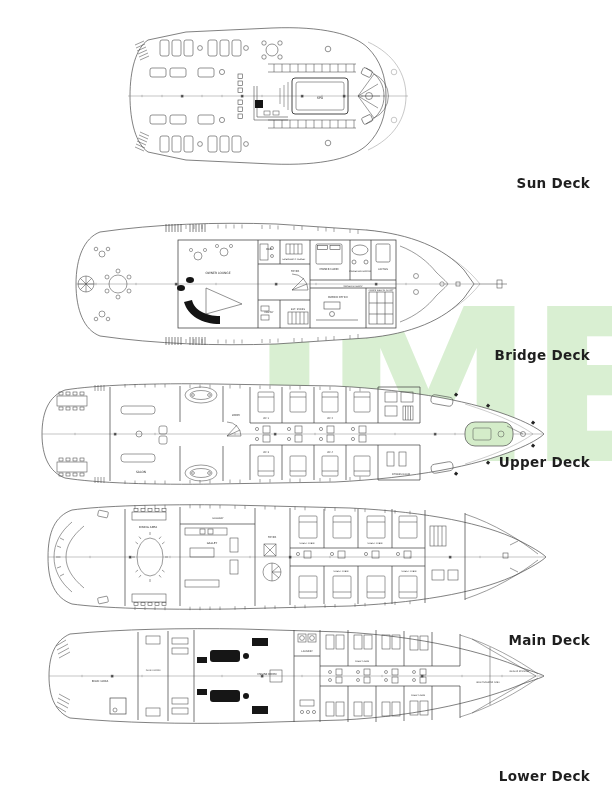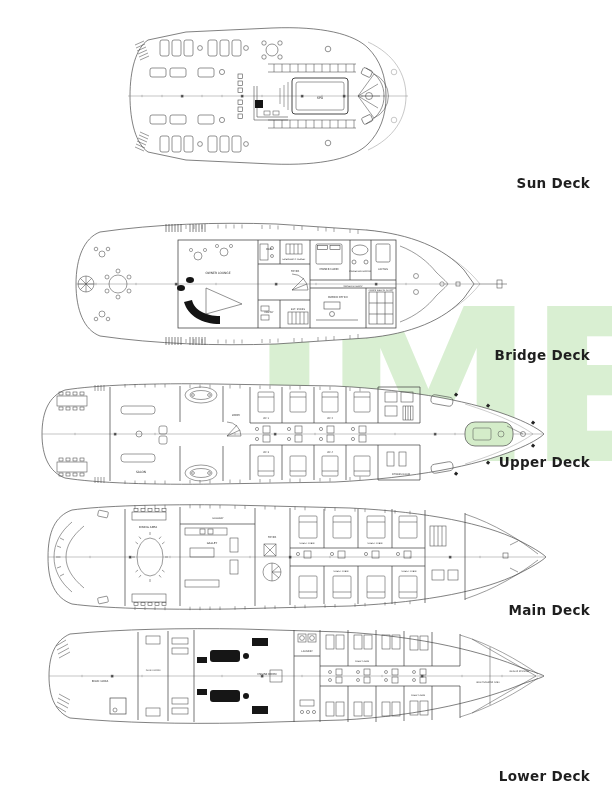--- a/index.html
+++ b/index.html
@@ -460,21 +460,21 @@
       <text class="rl" x="178" y="19" font-size="2.4">HALLWAY</text>
       <text class="rl" x="172" y="44" font-size="2.8">GALLEY</text>
       <text class="rl" x="232" y="38" font-size="2.6">FOYER</text>
       <text class="rl" x="267" y="44" font-size="2.2">GUEST CABIN</text>
       <text class="rl" x="335" y="44" font-size="2.2">GUEST CABIN</text>
       <text class="rl" x="301" y="72" font-size="2.2">GUEST CABIN</text>
       <text class="rl" x="369" y="72" font-size="2.2">GUEST CABIN</text>
     </g>
   </svg>
   </div>
-  <div class="deck-label" style="top:602px">Main Deck</div>
+  <div class="deck-label" style="top:632px">Main Deck</div>
 
   <div class="deck" style="left:42px;top:626px;width:505px;height:100px">
   <svg width="505" height="100" viewBox="0 0 505 100">
     <g stroke="#4a4a4a" stroke-width="0.7" fill="#ffffff">
       <path d="M28,8 C80,3 140,2 200,3 L300,6 C380,10 445,27 480,42 C492,46 499,48 502,50 C499,52 492,54 480,58 C445,73 380,90 300,94 L200,97 C140,98 80,97 28,92 C14,86 7,72 7,50 C7,28 14,14 28,8 Z"></path>
     </g>
     <g stroke="#8a8a8a" stroke-width="0.5" fill="none">
       <path d="M7,50 H502"></path>
       <path d="M40,48.8 v2.4 M100,48.8 v2.4 M180,48.8 v2.4 M260,48.8 v2.4 M340,48.8 v2.4 M420,48.8 v2.4 M460,48.8 v2.4"></path>
       <rect x="69" y="49" width="2.2" height="2.2" fill="#444"></rect>

